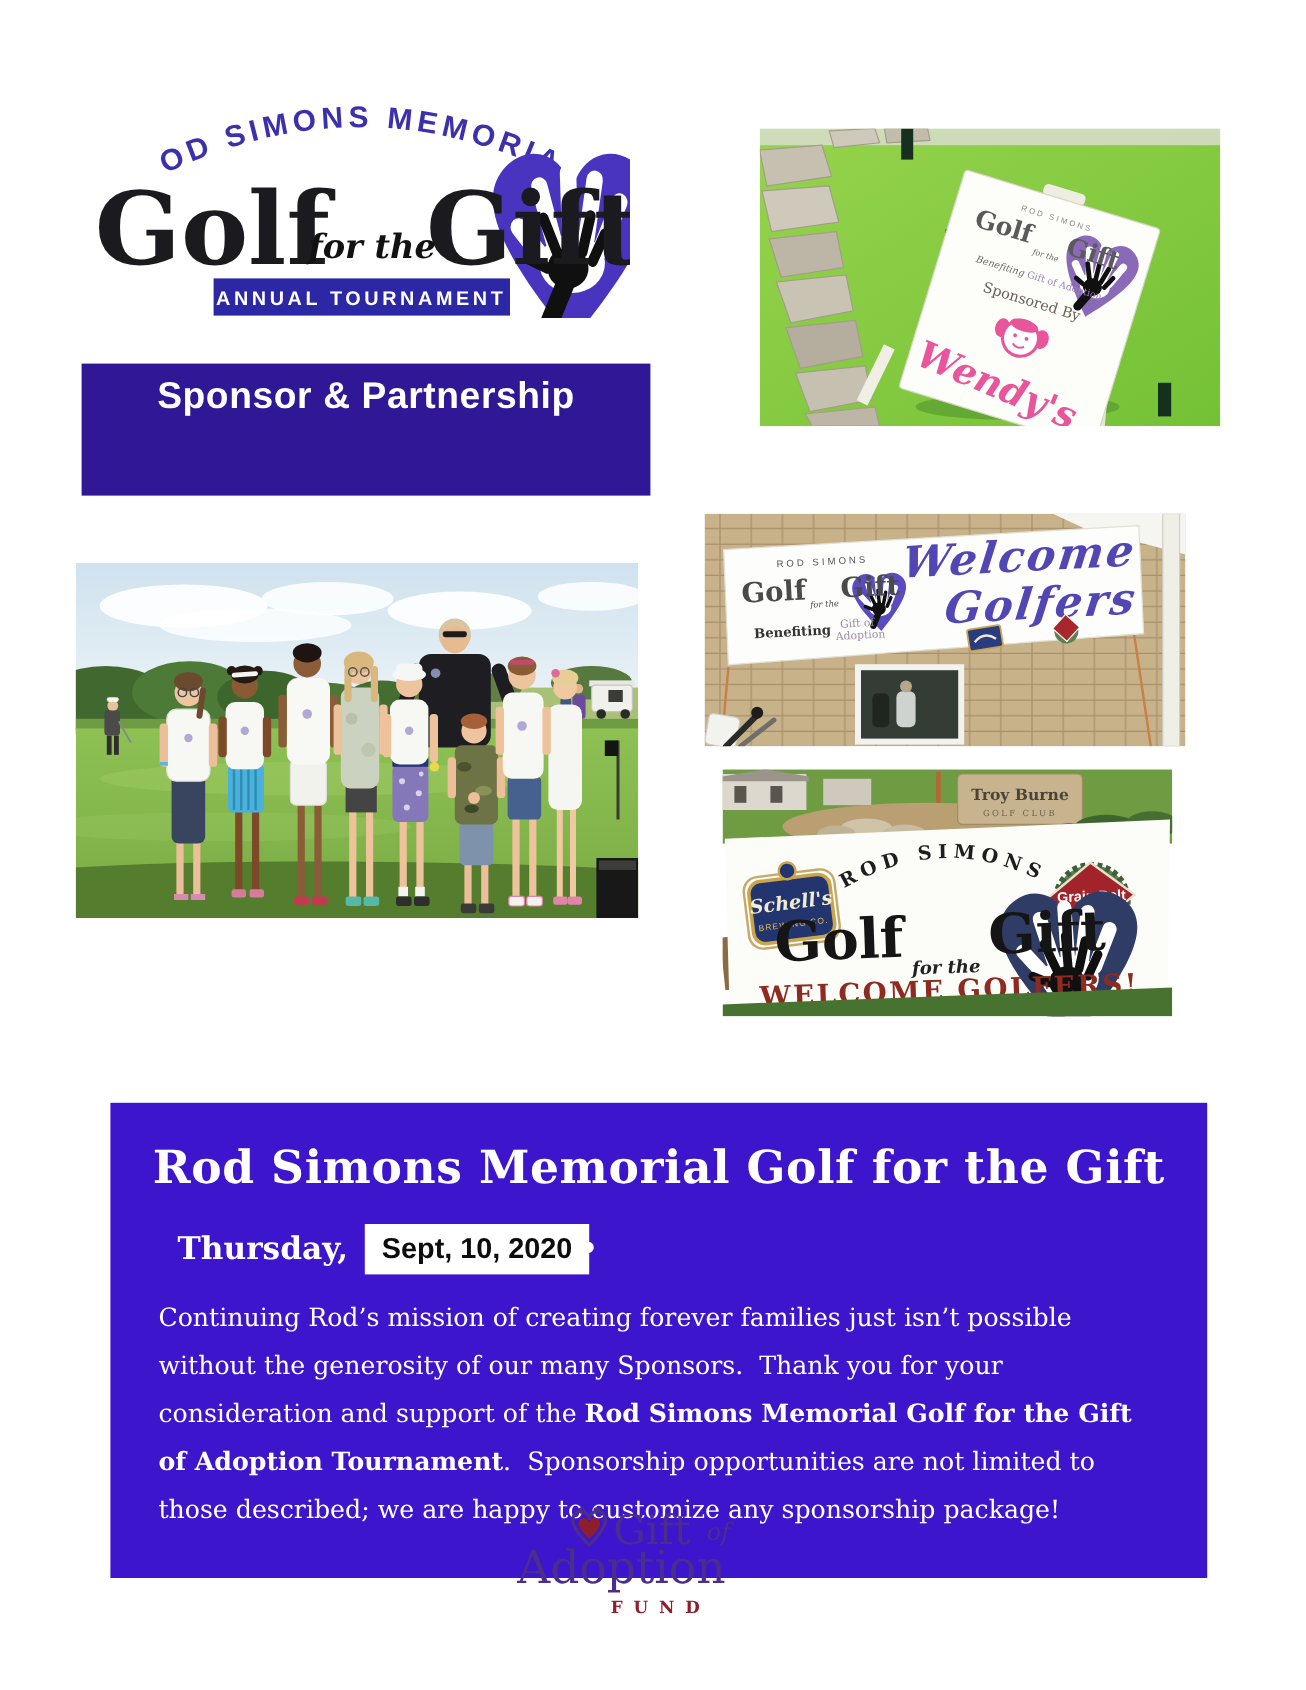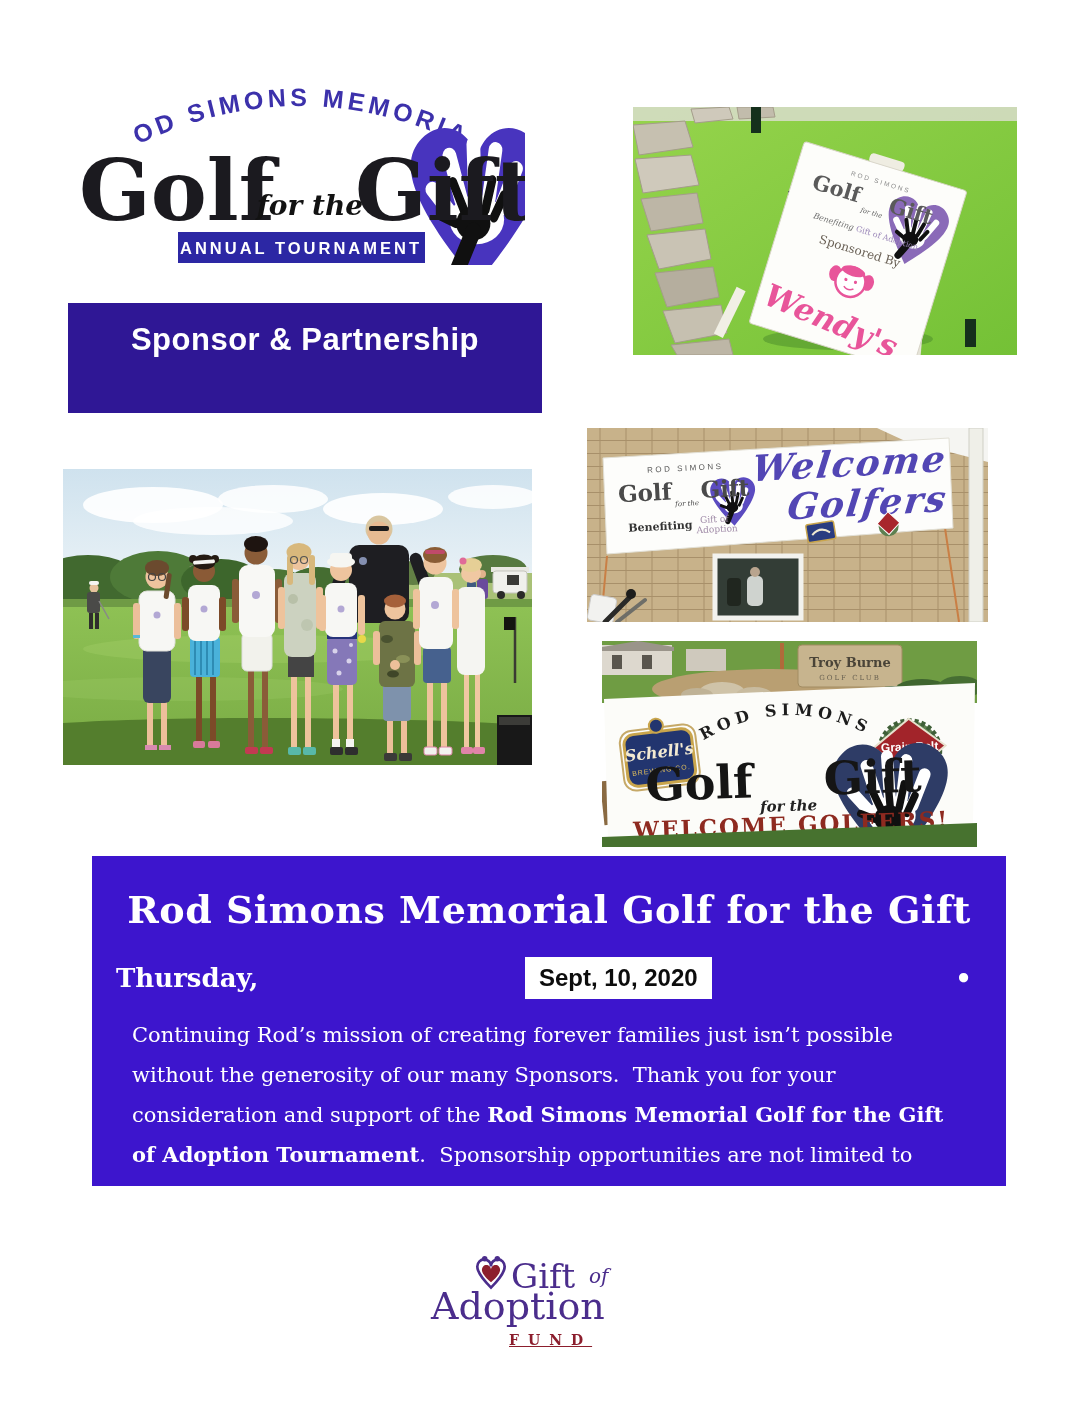--- a/index.html
+++ b/index.html
@@ -16,38 +16,38 @@
   .photo-sign{left:633px;top:107px;width:384px;height:248px;}
   .photo-kids{left:63px;top:469px;width:469px;height:296px;}
   .photo-welcome{left:587px;top:428px;width:401px;height:194px;}
   .photo-golfers{left:602px;top:641px;width:375px;height:206px;text-align:right;}
 
   
   .sponsor-box{left:68px;top:303px;width:474px;height:110px;background:#2f1795;color:#fff;
       font-family:"Liberation Sans",sans-serif;font-weight:600;font-size:31px;
       text-align:center;letter-spacing:.5px;}
   .sponsor-box .ln{line-height:46px;}
-  .sponsor-box .ln1{margin-top:14px;}
+  .sponsor-box .ln1{margin-top:4px;}
 
   
-  .main-block{left:92px;top:856px;width:914px;height:330px;background:#3d15cd;color:#ffffff;}
+  .main-block{left:92px;top:919px;width:914px;height:396px;background:#3d15cd;color:#ffffff;}
   .mb-title{margin-top:31px;text-align:center;font-size:38px;font-weight:bold;letter-spacing:.5px;}
-  .mb-dateline{margin:12px 24px 0;font-size:26px;font-weight:bold;display:flex;align-items:center;white-space:nowrap;justify-content:space-between;}
+  .mb-dateline{margin:12px 56px 0;font-size:26px;font-weight:bold;display:flex;align-items:center;white-space:nowrap;}
   .date-box{background:#ffffff;color:#0d0d0d;font-family:Liberation Sans, sans-serif;
       font-size:24px;font-weight:bold;padding:7px 14px;margin-left:14px;position:relative;z-index:2;}
   .date-bullet{position:relative;z-index:1;margin-left:-9px;margin-right:10px;}
   .mb-para{margin:16px 40px 0;font-size:21px;line-height:40px;}
   .mb-para b{font-weight:bold;}
 
   
   .adoption{left:50%;transform:translateX(-50%);top:1256px;width:230px;height:100px;color:#4b2d8c;}
   .adoption .gift{left:82px;top:0px;font-size:34px;}
   .adoption .of{left:160px;top:8px;font-size:20px;font-style:italic;}
   .adoption .adoptionword{left:2px;top:28px;font-size:38px;}
-  .adoption .fund{left:80px;top:76px;font-size:14px;letter-spacing:9px;color:#8c1e2d;font-weight:bold;text-decoration:underline;}
+  .adoption .fund{left:80px;top:76px;font-size:14px;letter-spacing:9px;color:#8c1e2d;font-weight:bold;}
   .adoption .heartmark{left:44px;top:-2px;}
 
   
   .footer{left:0;top:1368px;width:100%;text-align:center;font-size:20px;font-weight:bold;color:#2b208c;}
   .footer a{color:#2b208c;text-decoration:underline;text-decoration-thickness:2px;text-underline-offset:3px;cursor:pointer;}
   .footer .sep{margin:0 7px;text-decoration:none;}
 </style>
 </head>
 <body>
 

